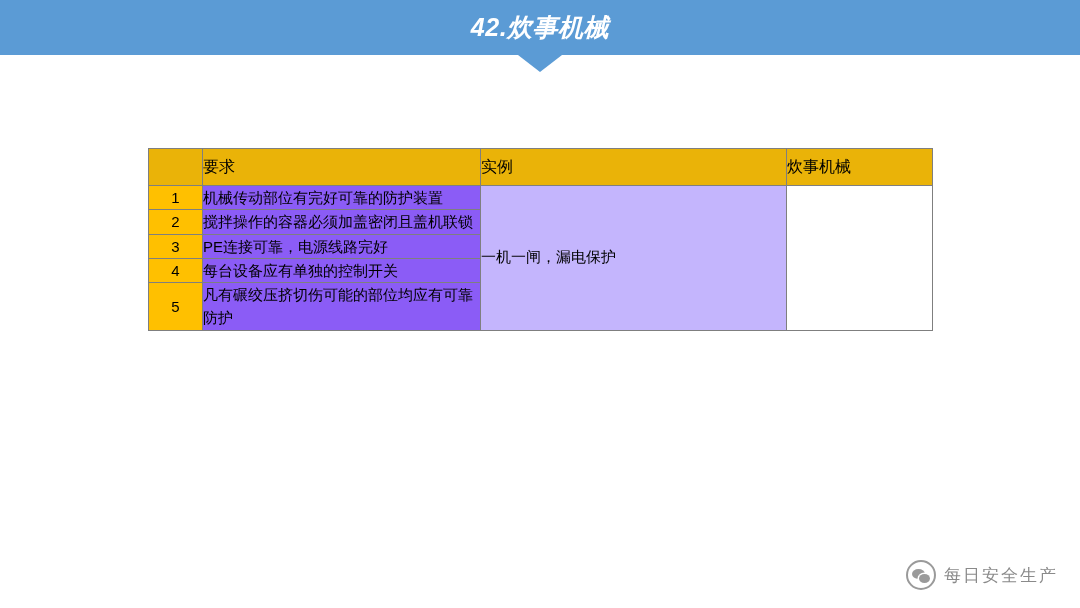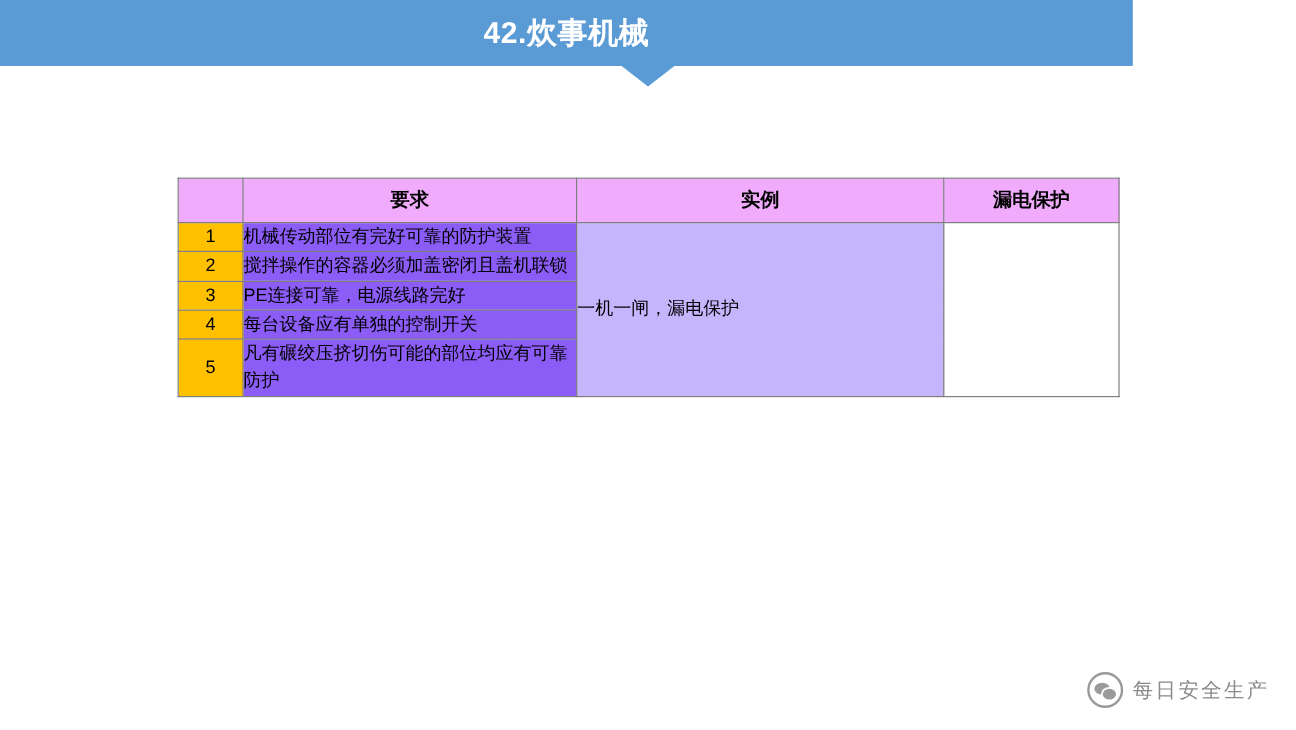--- a/index.html
+++ b/index.html
@@ -13,26 +13,27 @@
     font-family: "Liberation Sans", sans-serif;
     overflow: hidden;
     position: relative;
   }
 
   
   .header-bar {
     position: absolute;
     top: 0;
     left: 0;
-    width: 944px;
+    width: 1080px;
     height: 55px;
     background: #5b9bd5;
     display: flex;
     align-items: center;
     justify-content: center;
+    font-style: italic;
   }
   .header-title {
     color: #ffffff;
     font-size: 25px;
     font-weight: bold;
     letter-spacing: 0.5px;
   }
   .header-arrow {
     position: absolute;
     top: 55px;
@@ -55,25 +56,25 @@
   table.spec {
     border-collapse: collapse;
     width: 784px;
     table-layout: fixed;
   }
   table.spec td, table.spec th {
     border: 1px solid #7f7f7f;
     padding: 0;
   }
   .head-cell {
-    background: #f0abfc;
+    background: #eab308;
     height: 36px;
-    text-align: center;
+    text-align: left;
     font-size: 16px;
-    font-weight: bold;
+    font-weight: normal;
     color: #000000;
   }
   .num-cell {
     background: #ffc000;
     width: 54px;
     text-align: center;
     font-size: 15px;
     color: #000000;
     vertical-align: middle;
   }
@@ -157,21 +158,21 @@
       <col class="c-num">
       <col class="c-req">
       <col class="c-ex">
       <col class="c-std">
     </colgroup>
     <thead>
       <tr>
         <th class="head-cell"></th>
         <th class="head-cell">要求</th>
         <th class="head-cell">实例</th>
-        <th class="head-cell">漏电保护</th>
+        <th class="head-cell">炊事机械</th>
       </tr>
     </thead>
     <tbody>
       <tr>
         <td class="num-cell">1</td>
         <td class="req-cell">机械传动部位有完好可靠的防护装置</td>
         <td class="example-cell" rowspan="5">一机一闸，漏电保护</td>
         <td class="std-cell" rowspan="5"></td>
       </tr>
       <tr>

